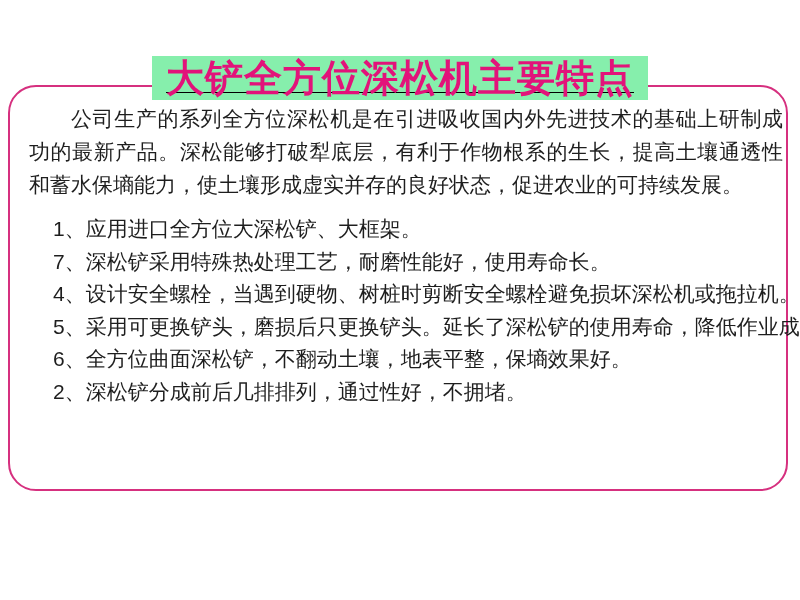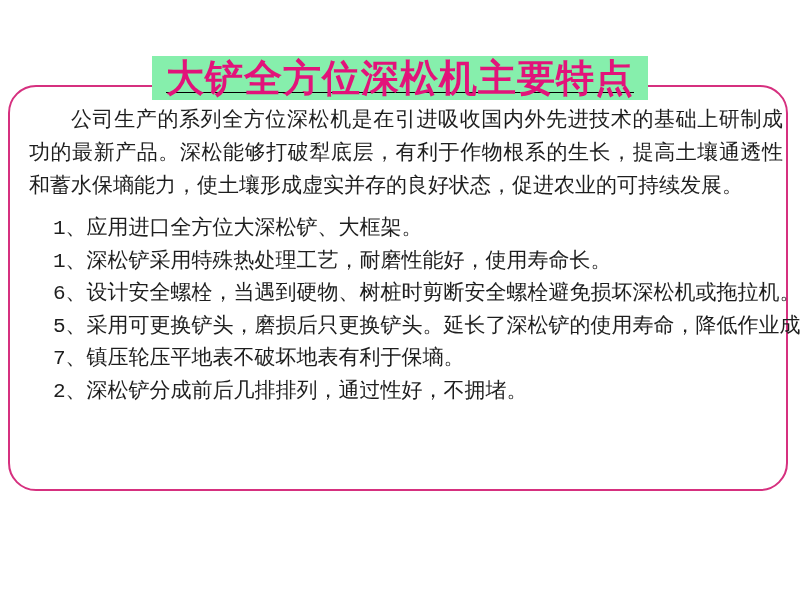--- a/index.html
+++ b/index.html
@@ -65,40 +65,39 @@
   }
   .features {
     margin-top: 12px;
     padding-left: 24px;
   }
   .feature {
     font-size: 21px;
     line-height: 32.5px;
     color: #1e1e1e;
     white-space: nowrap;
-    font-family: Liberation Mono, monospace;
   }
 </style>
 </head>
 <body>
 
 <div class="stage">
 
   <div class="frame"></div>
 
   <div class="title-box">
     <span class="title-text">大铲全方位深松机主要特点</span>
   </div>
 
   <div class="content">
     <p class="intro">公司生产的系列全方位深松机是在引进吸收国内外先进技术的基础上研制成功的最新产品。深松能够打破犁底层，有利于作物根系的生长，提高土壤通透性和蓄水保墒能力，使土壤形成虚实并存的良好状态，促进农业的可持续发展。</p>
 
     <div class="features">
       <div class="feature">1、应用进口全方位大深松铲、大框架。</div>
-      <div class="feature">1、深松铲采用特殊热处理工艺，耐磨性能好，使用寿命长。</div>
-      <div class="feature">6、设计安全螺栓，当遇到硬物、树桩时剪断安全螺栓避免损坏深松机或拖拉机。</div>
+      <div class="feature">7、深松铲采用特殊热处理工艺，耐磨性能好，使用寿命长。</div>
+      <div class="feature">4、设计安全螺栓，当遇到硬物、树桩时剪断安全螺栓避免损坏深松机或拖拉机。</div>
       <div class="feature">5、采用可更换铲头，磨损后只更换铲头。延长了深松铲的使用寿命，降低作业成本。</div>
-      <div class="feature">7、镇压轮压平地表不破坏地表有利于保墒。</div>
+      <div class="feature">6、全方位曲面深松铲，不翻动土壤，地表平整，保墒效果好。</div>
       <div class="feature">2、深松铲分成前后几排排列，通过性好，不拥堵。</div>
     </div>
   </div>
 
 </div>
 
 </body></html>

